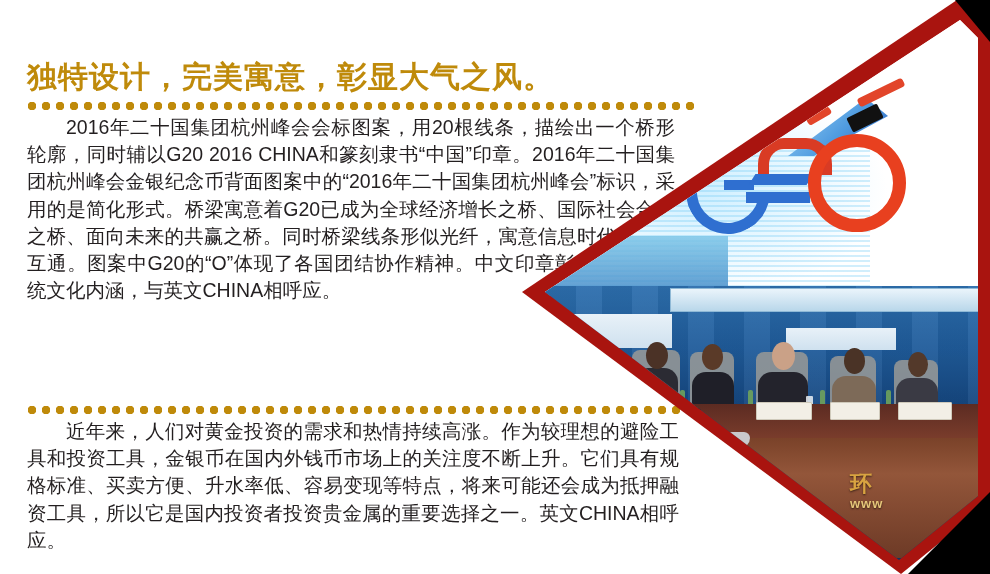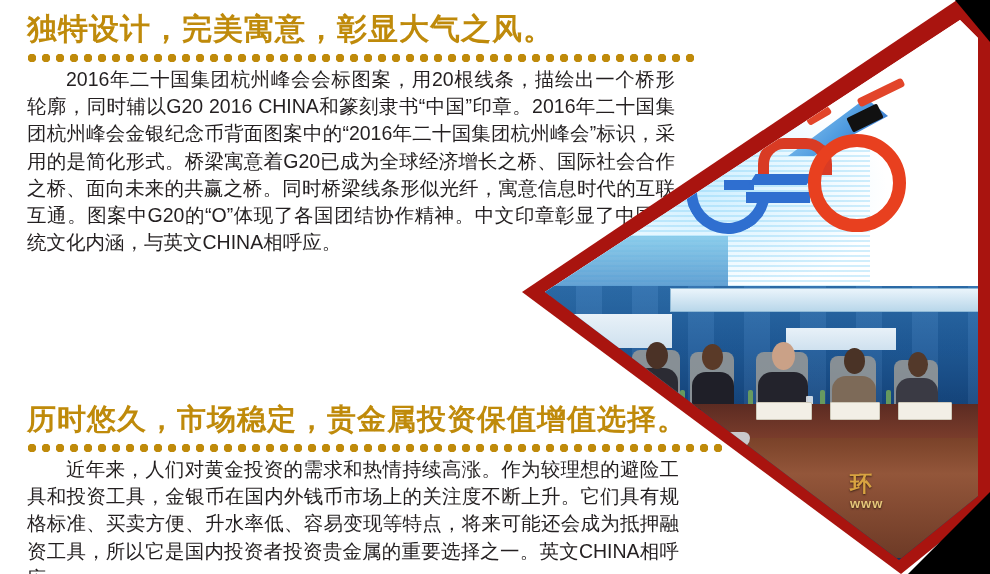--- a/index.html
+++ b/index.html
@@ -15,20 +15,21 @@
   
   .section{position:absolute;left:0;width:700px;}
   .heading{
     font-size:30px;
     font-weight:bold;
     color:#bf8a0a;
     letter-spacing:1px;
     line-height:38px;
     padding-left:27px;
     white-space:nowrap;
+    margin-top:48px;
   }
   .dotline{
     height:12px;
     margin:4px 0 2px 27px;
     background-image:radial-gradient(circle 4.2px at 5px 6px,#bf8a0a 0 4.2px,rgba(0,0,0,0) 4.4px);
     background-size:14px 12px;
     background-repeat:repeat-x;
   }
   .body-text{
     padding-left:27px;
@@ -212,21 +213,20 @@
 
   <div class="section" style="top:10px;">
     <div class="heading">独特设计，完美寓意，彰显大气之风。</div>
     <div class="dotline"></div>
     <div class="body-text">
       <p>2016年二十国集团杭州峰会会标图案，用20根线条，描绘出一个桥形轮廓，同时辅以G20 2016 CHINA和篆刻隶书“中国”印章。2016年二十国集团杭州峰会金银纪念币背面图案中的“2016年二十国集团杭州峰会”标识，采用的是简化形式。桥梁寓意着G20已成为全球经济增长之桥、国际社会合作之桥、面向未来的共赢之桥。同时桥梁线条形似光纤，寓意信息时代的互联互通。图案中G20的“O”体现了各国团结协作精神。中文印章彰显了中国传统文化内涵，与英文CHINA相呼应。</p>
     </div>
   </div>
 
   <div class="section" style="top:400px;">
-    <div class="heading" style="font-size:29px;">历时悠久，市场稳定，贵金属投资保值增值选择。</div>
     <div class="dotline" style="width:700px;"></div>
     <div class="body-text" style="width:652px;">
       <p>近年来，人们对黄金投资的需求和热情持续高涨。作为较理想的避险工具和投资工具，金银币在国内外钱币市场上的关注度不断上升。它们具有规格标准、买卖方便、升水率低、容易变现等特点，将来可能还会成为抵押融资工具，所以它是国内投资者投资贵金属的重要选择之一。英文CHINA相呼应。</p>
     </div>
   </div>
 
   <div id="collage">
 
     <div class="shape red-band"></div>
 

